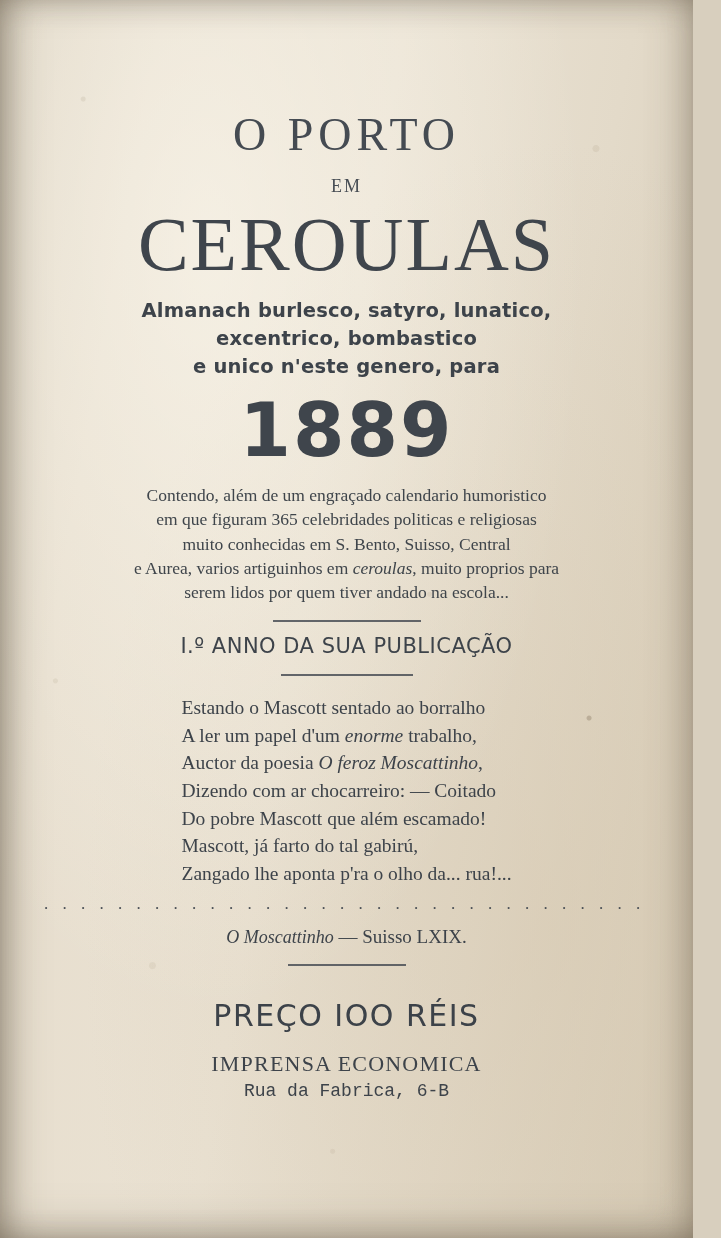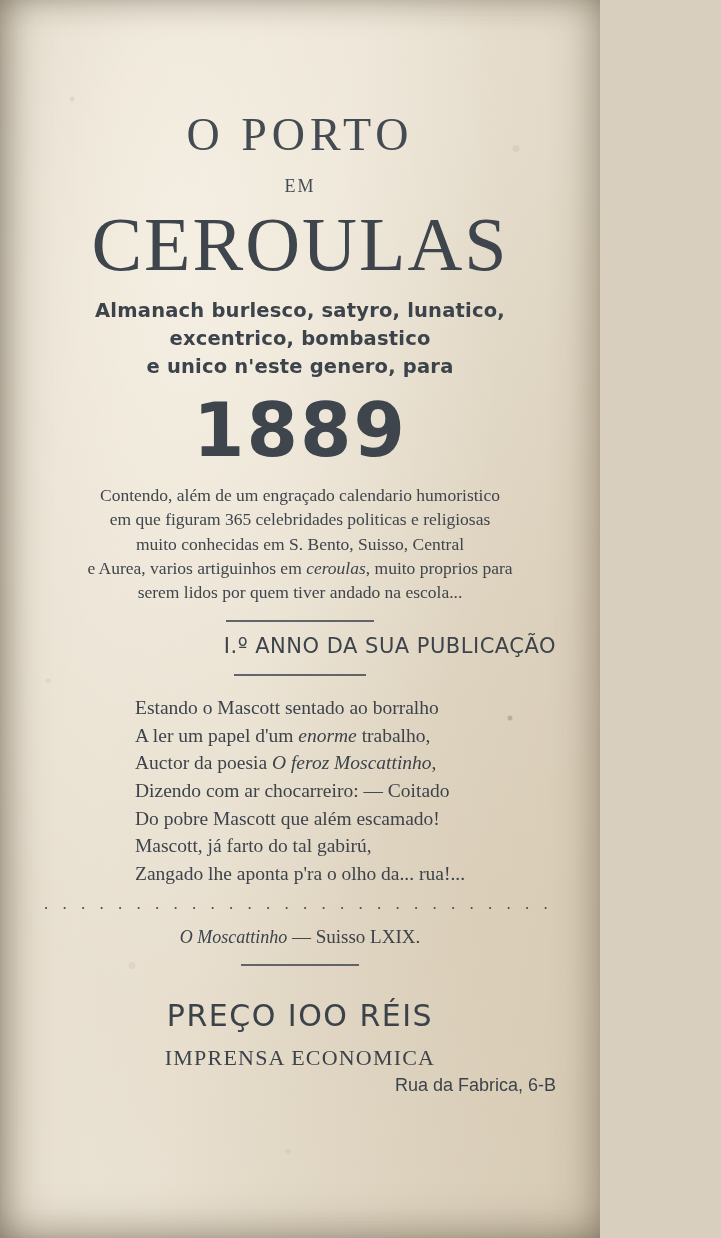--- a/index.html
+++ b/index.html
@@ -8,21 +8,21 @@
   }
   body {
     width: 721px;
     height: 1238px;
     background: #d8cfbe;
     font-family: "Liberation Serif", serif;
     overflow: hidden;
   }
   .page {
     position: relative;
-    width: 600px;
+    width: 693px;
     height: 1238px;
     background:
       radial-gradient(ellipse at 30% 20%, rgba(255,252,243,0.55) 0%, rgba(255,250,238,0.0) 55%),
       radial-gradient(ellipse at 80% 75%, rgba(214,200,176,0.55) 0%, rgba(214,200,176,0) 60%),
       linear-gradient(100deg, #ded5c4 0%, #e7dece 18%, #eae2d3 45%, #e3dac9 70%, #d6cbb6 100%);
     color: #3b4046;
     overflow: hidden;
   }
   
   .grain {
@@ -116,21 +116,20 @@
   }
   .rule.short { width: 132px; }
   .rule.tiny { width: 118px; }
 
   .t-anno {
     margin-top: 12px;
     font-family: "DejaVu Sans", sans-serif;
     font-size: 21px;
     letter-spacing: 0.5px;
     color: #3d434a;
-    text-align: right;
   }
   .poem {
     margin-top: 18px;
     font-family: "Liberation Serif", serif;
     font-size: 19.5px;
     line-height: 1.42;
     color: #3d434a;
     display: inline-block;
     text-align: left;
   }
@@ -152,32 +151,31 @@
   }
   .t-attrib .it { font-style: italic; font-size: 18px; }
   .t-price {
     margin-top: 32px;
     font-family: "DejaVu Sans", sans-serif;
     font-size: 30px;
     letter-spacing: 1.5px;
     color: #3c4249;
   }
   .t-imprensa {
-    margin-top: 12px;
+    margin-top: 18px;
     font-family: "Liberation Serif", serif;
     font-size: 22px;
     letter-spacing: 1.2px;
     color: #3d434a;
   }
   .t-address {
     margin-top: 4px;
-    font-family: Liberation Sans, sans-serif;
+    font-family: Liberation Mono, monospace;
     font-size: 18px;
     color: #3d434a;
-    text-align: right;
   }
 </style>
 </head>
 <body>
 
 <div class="page">
   <div class="grain"></div>
   <div class="edge-shade"></div>
 
   <div class="content">

